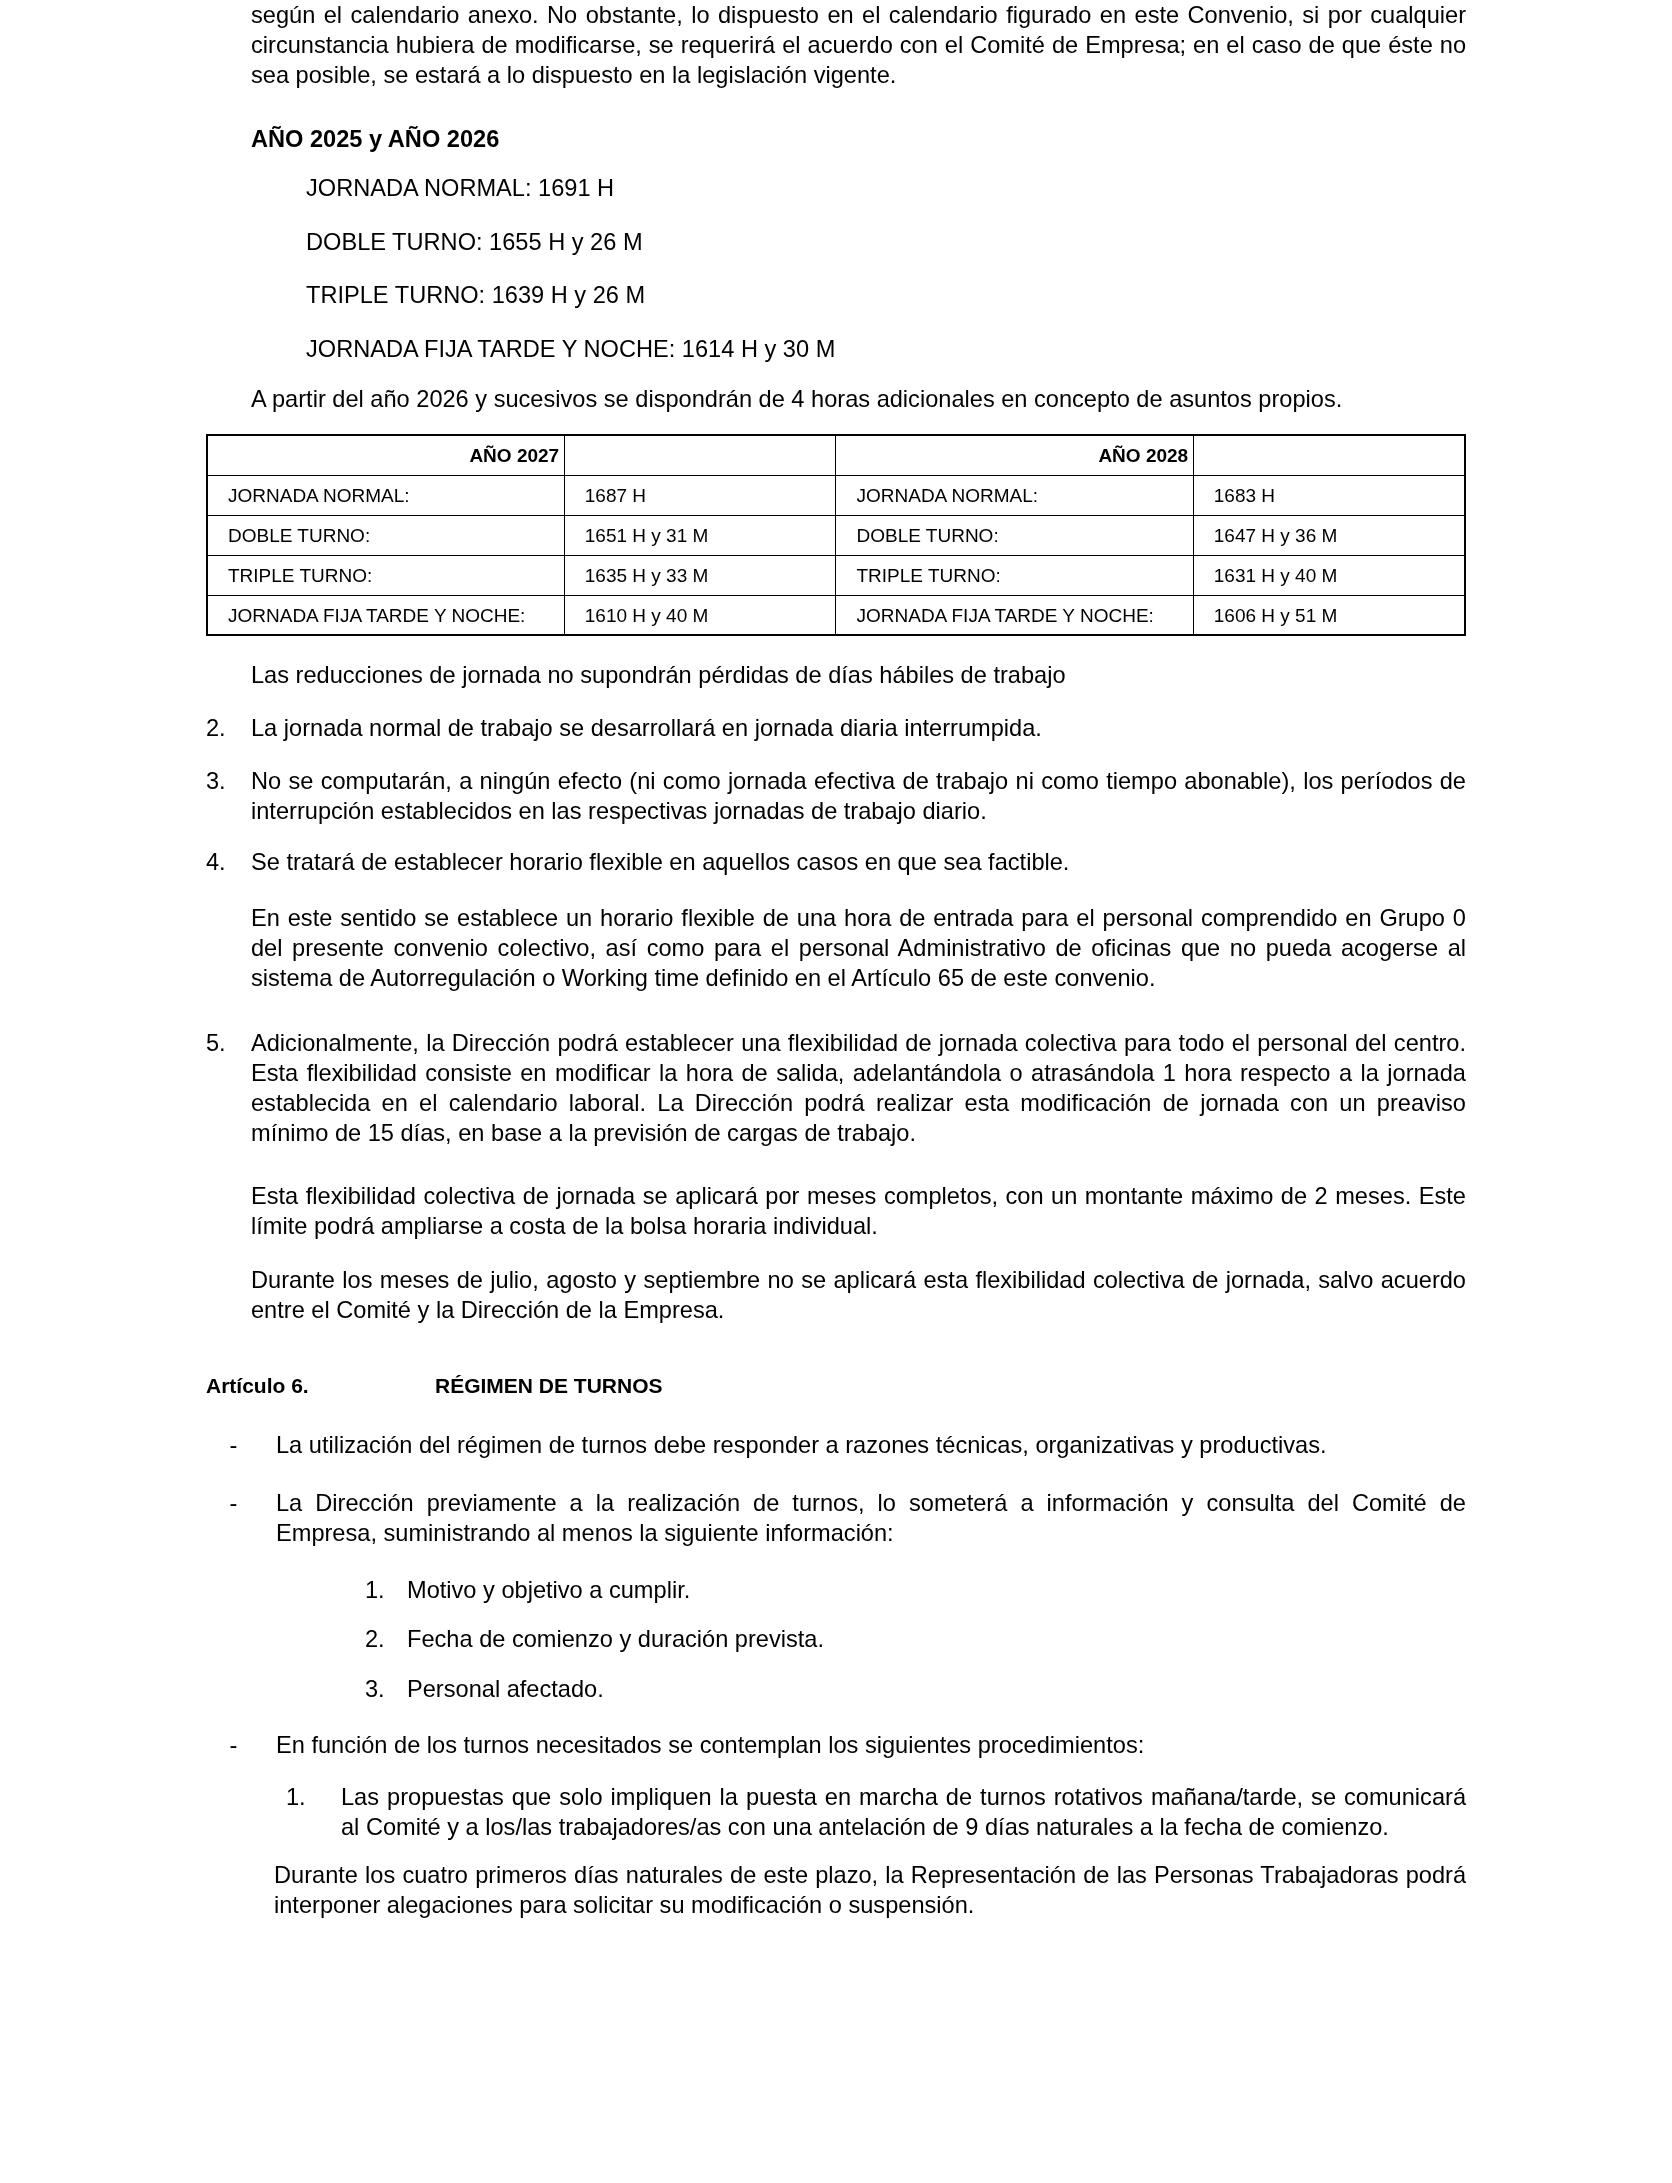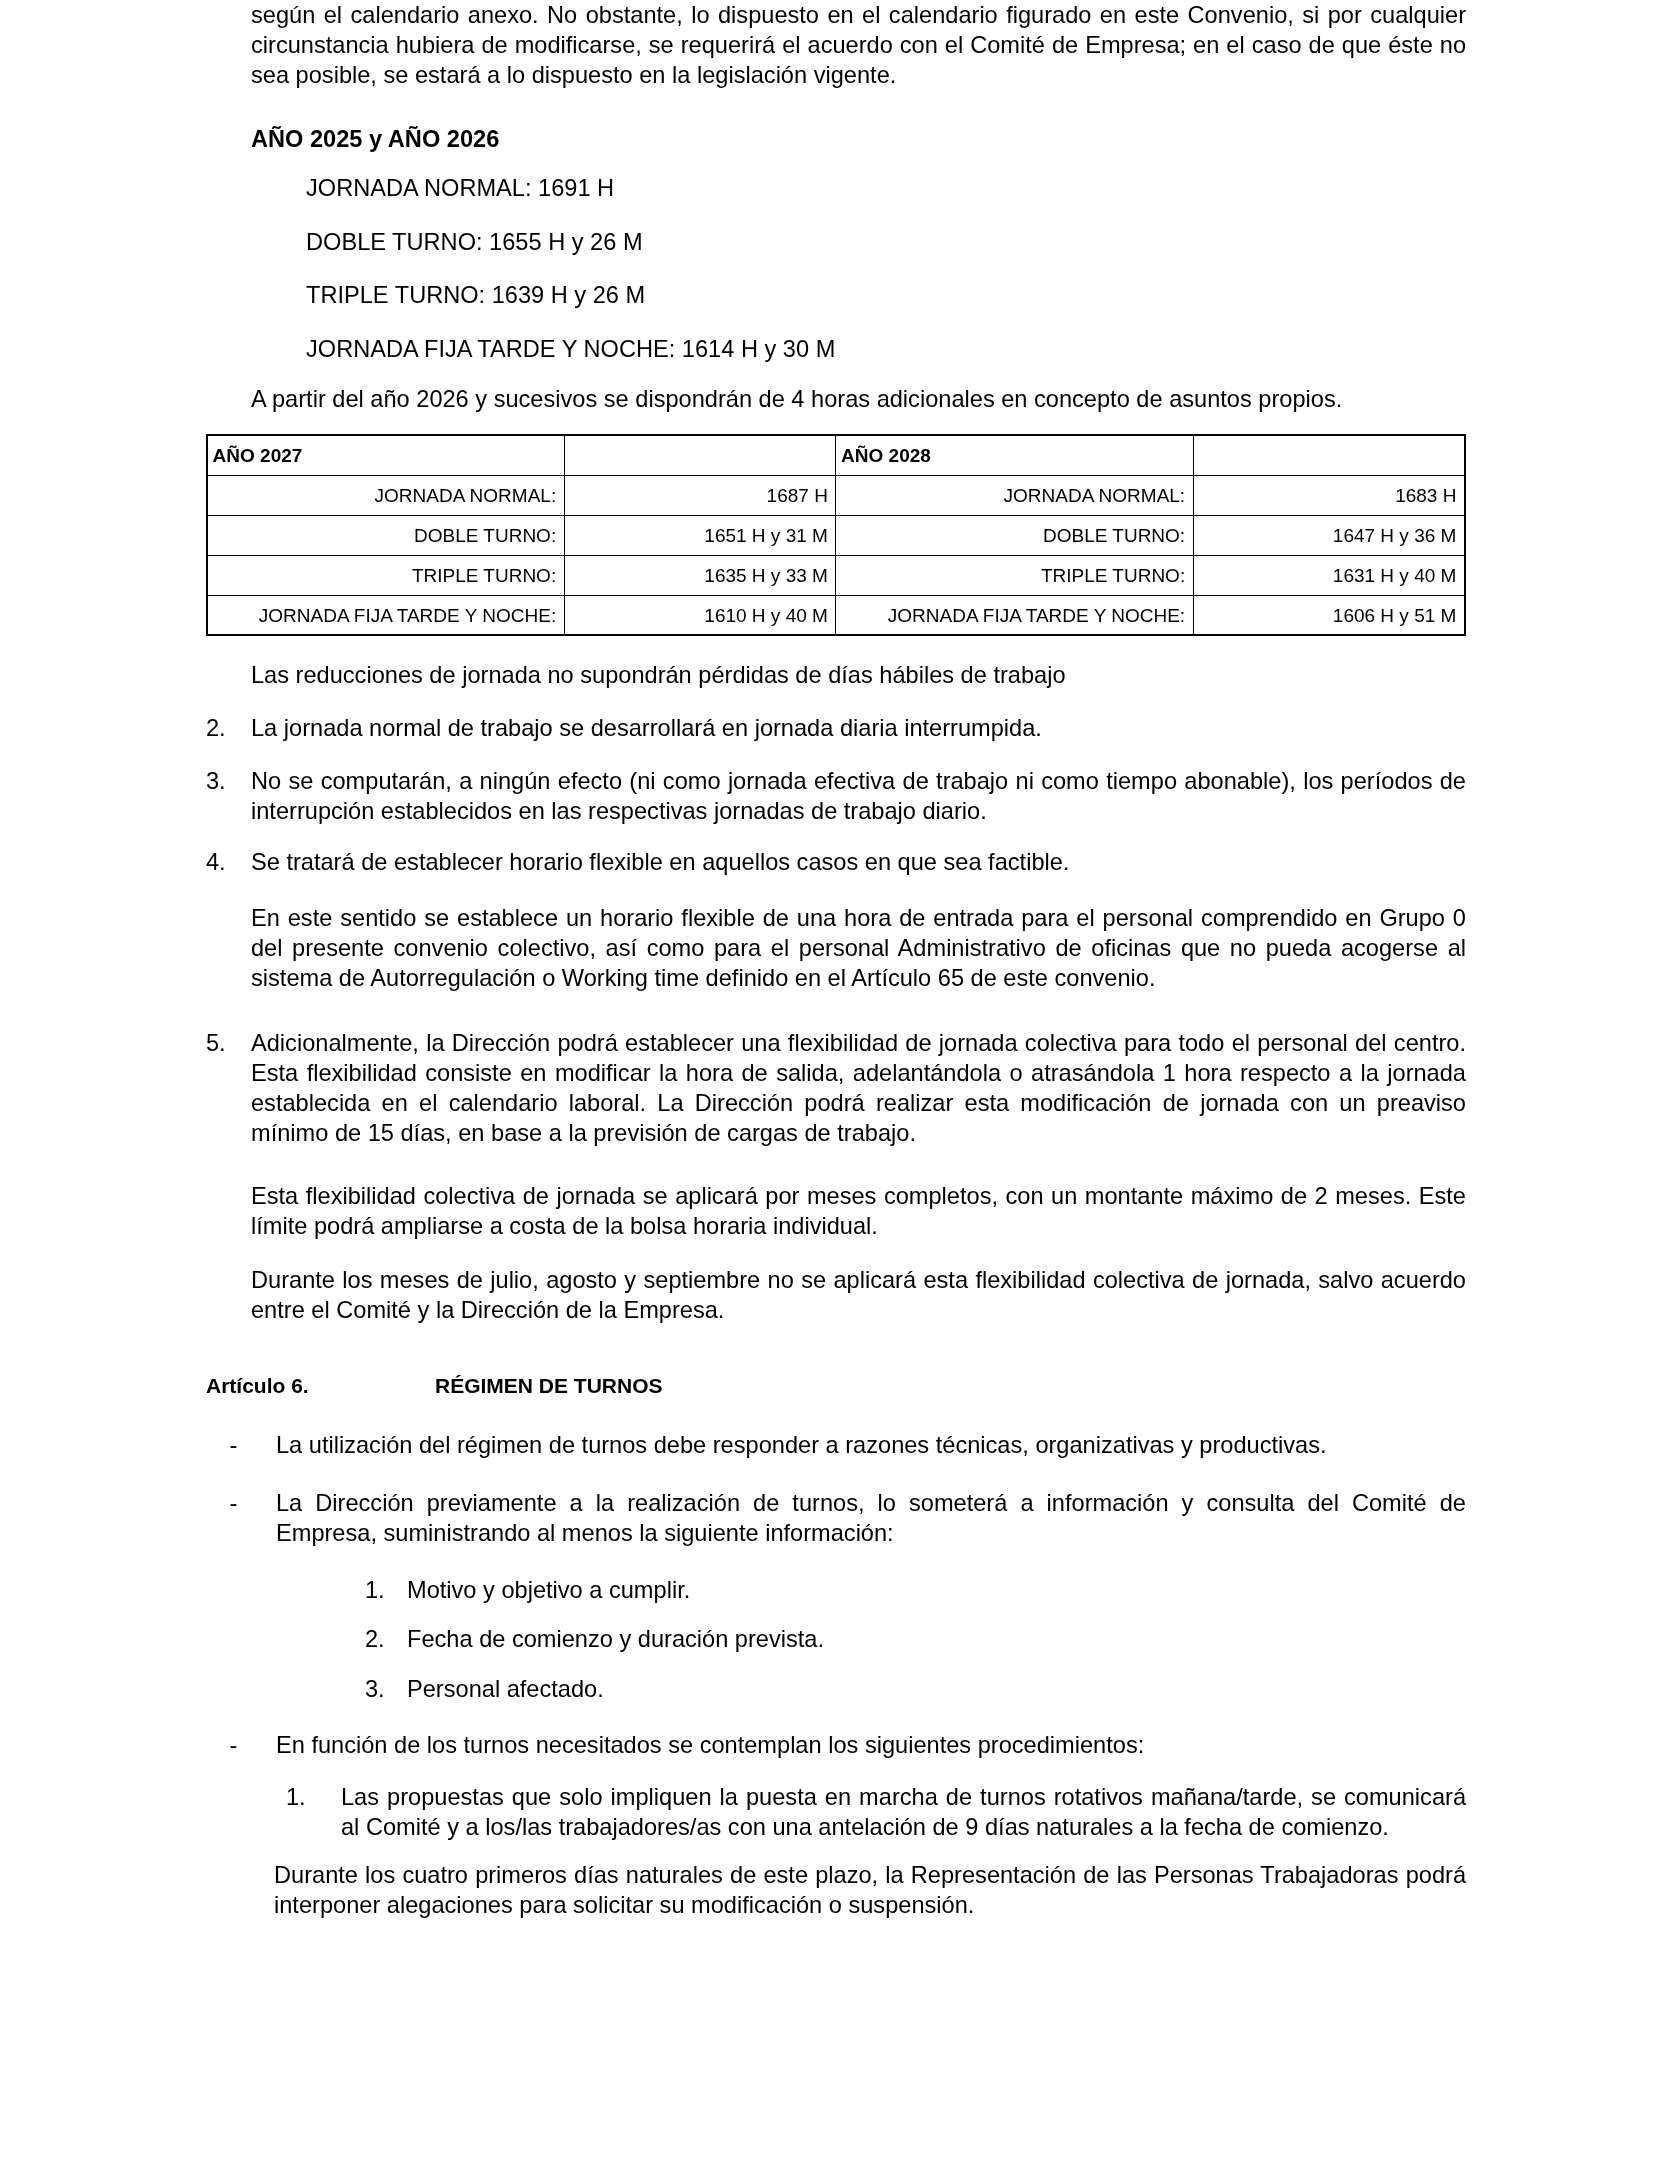--- a/index.html
+++ b/index.html
@@ -15,23 +15,23 @@
   .sched{margin-left:100px}
 
   table.schedule{
     width:100%;border-collapse:collapse;table-layout:fixed;
     font-size:19px;line-height:23px;border:2.3px solid #000;
   }
   .schedule col.c-label{width:28.4%}
   .schedule col.c-value{width:21.6%}
   .schedule th,.schedule td{
     border:1.5px solid #000;height:40px;padding:0 7.6px 0 20px;
-    vertical-align:middle;text-align:right;white-space:nowrap;overflow:hidden;
+    vertical-align:middle;text-align:left;white-space:nowrap;overflow:hidden;
   }
-  .schedule th{text-align:left;font-weight:bold;padding:0 4.6px}
+  .schedule th{text-align:right;font-weight:bold;padding:0 4.6px}
 
   .num-item{position:relative;padding-left:45px}
   .num-item>.num{position:absolute;left:0;top:0}
   .dash-item{position:relative;padding-left:70px}
   .dash-item>.marker{position:absolute;left:23.6px;top:0}
   .info-item{position:relative;padding-left:201px}
   .info-item>.num{position:absolute;left:159px;top:0}
   .proc-item{position:relative;padding-left:135px}
   .proc-item>.num{position:absolute;left:80px;top:0}
   .proc-detail{margin-left:68px}

